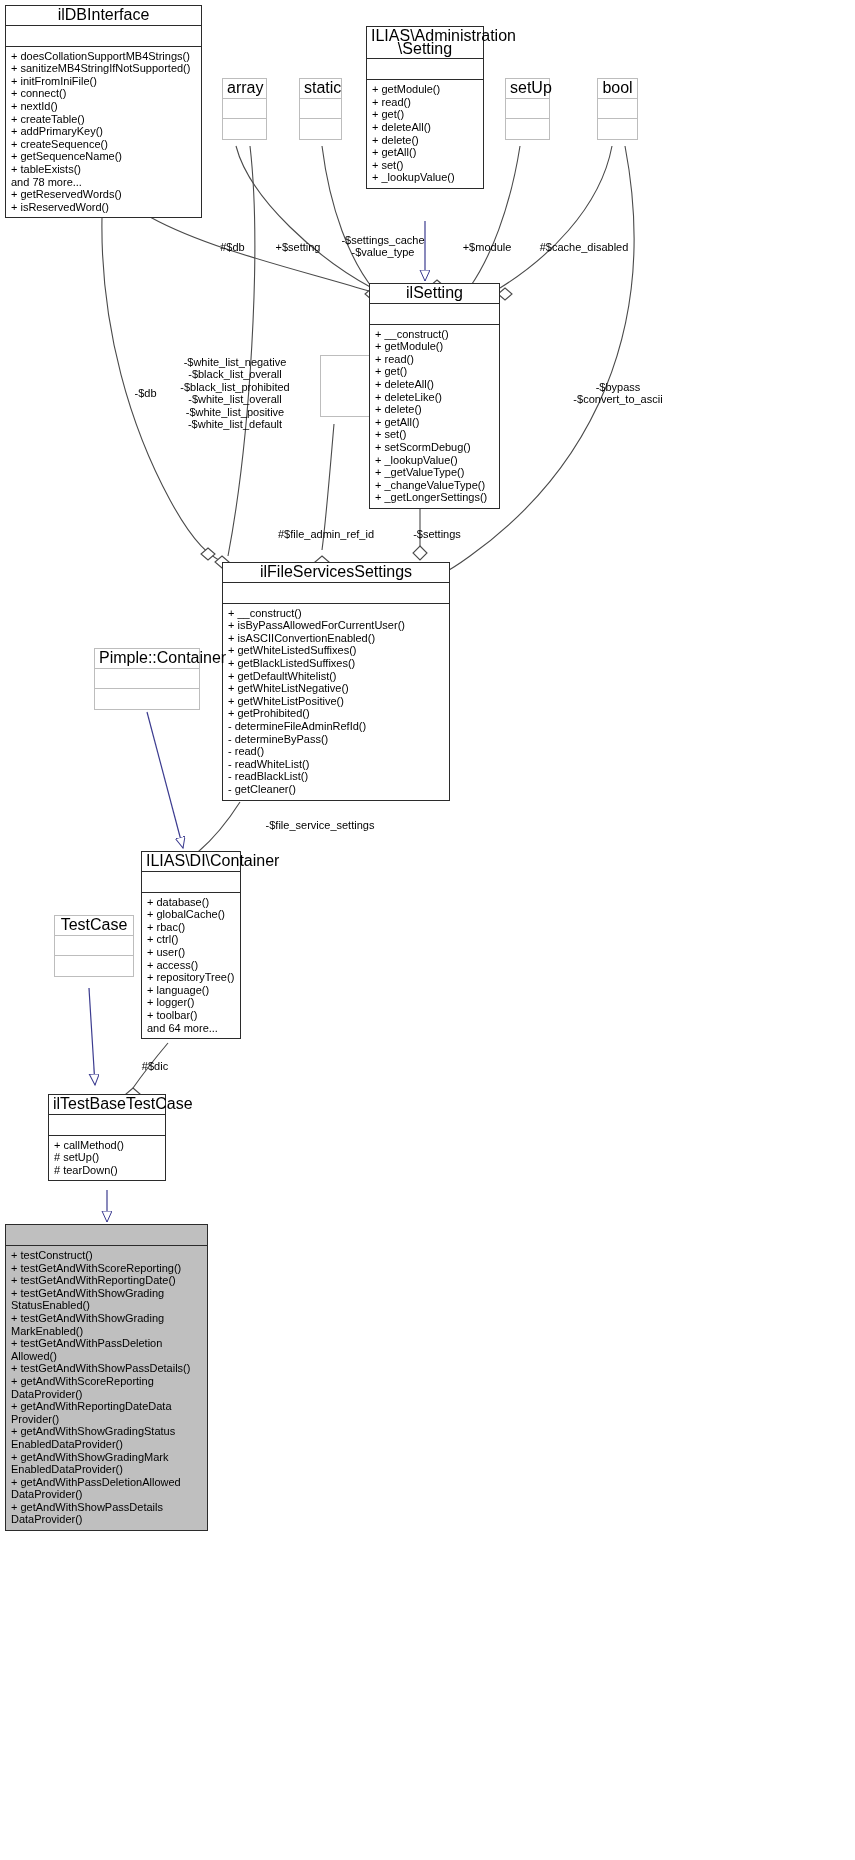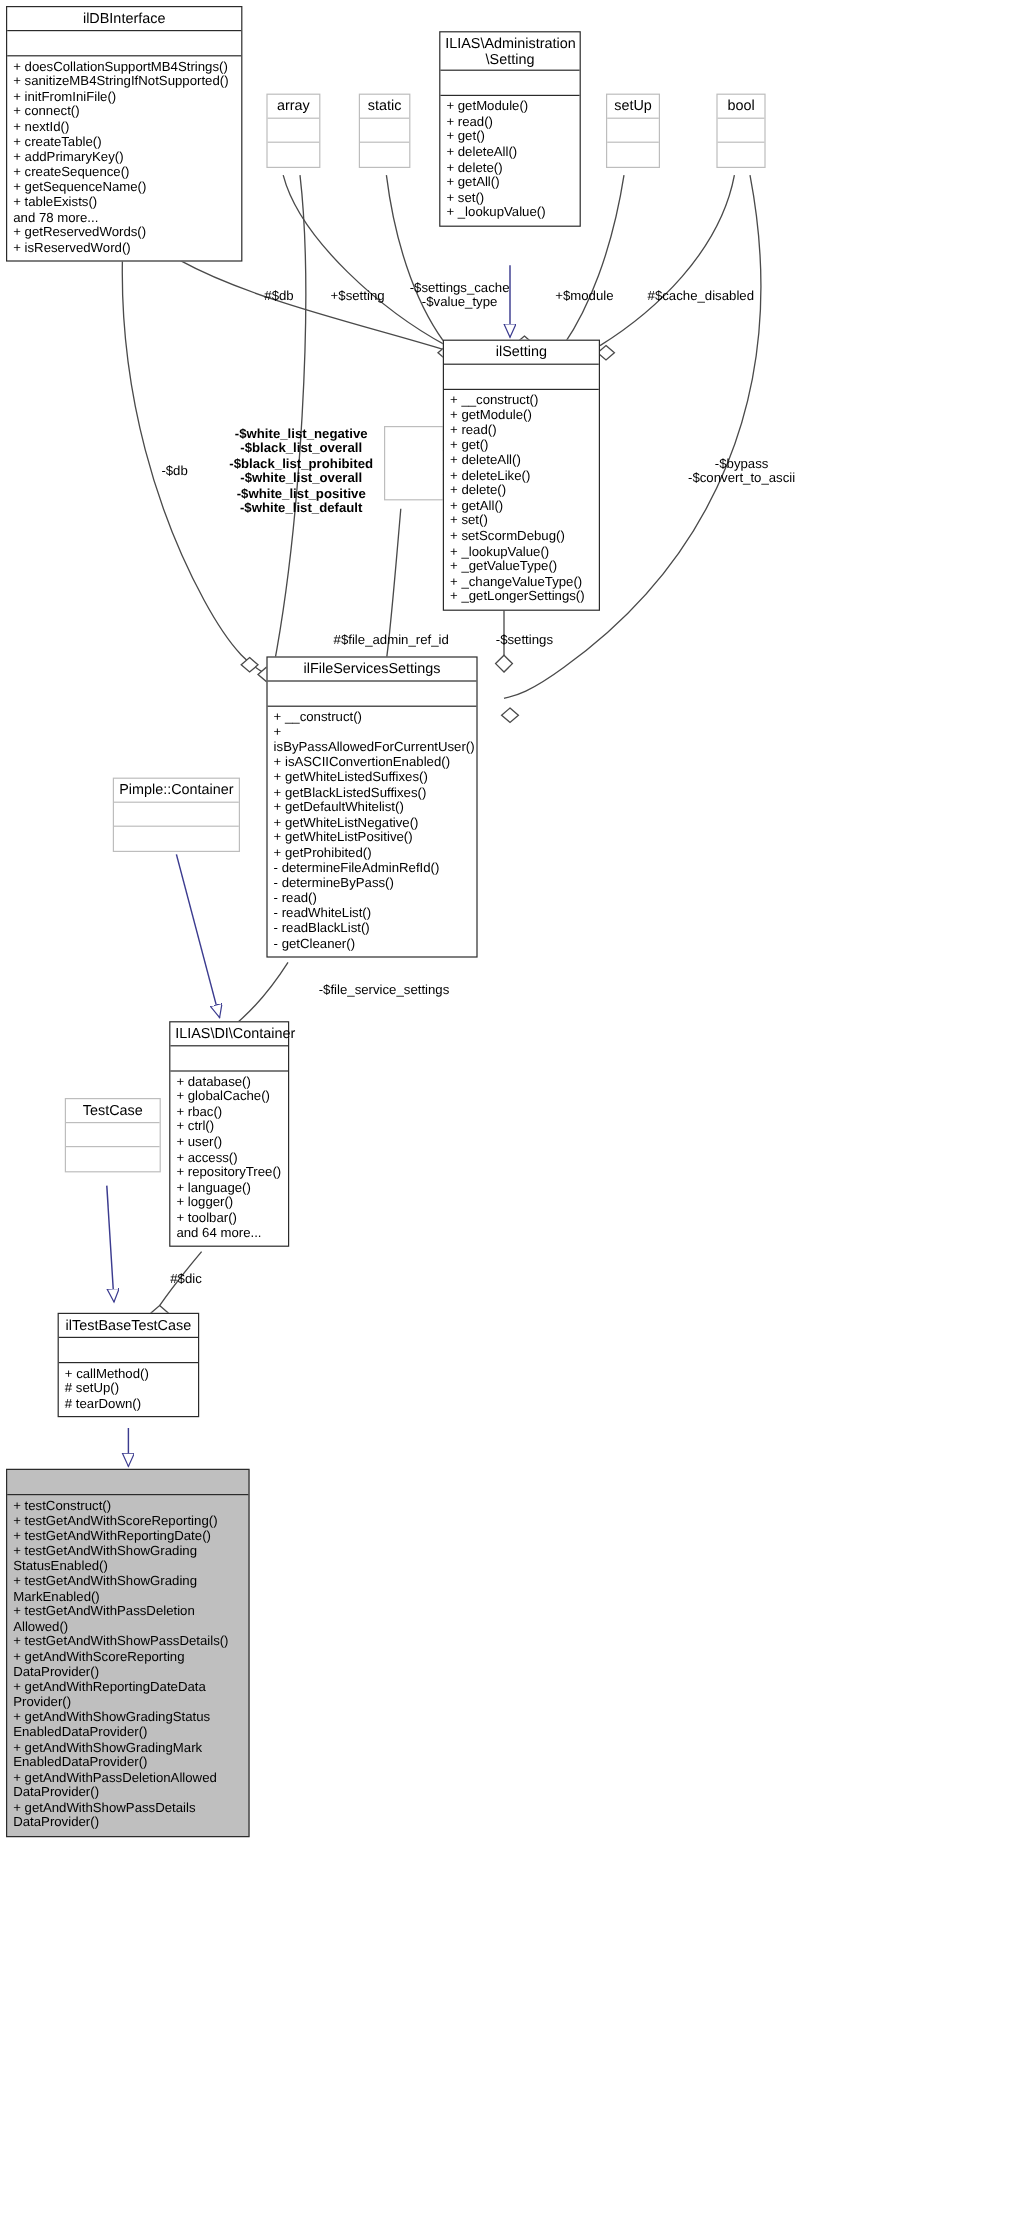--- a/index.html
+++ b/index.html
@@ -31,21 +31,21 @@
     line-height:12.6px;
     color:#000;
   }
   .node.thin{border:1px solid #bdbdbd;}
   .node.filled{background:#bfbfbf;border:1px solid #2b2b2b;}
 
   .node .title{
     text-align:center;
     padding:3px 4px 3px 4px;
     border-bottom:1px solid #2b2b2b;
-    font-size:12px;
+    font-size:16px;
     line-height:12.6px;
     white-space:pre-line;
   }
   .node.thin .title{border-bottom:1px solid #bdbdbd;padding:3px 4px;}
 
   .node .attrs{
     border-bottom:1px solid #2b2b2b;
     min-height:14px;
     padding:3px 4px;
   }
@@ -211,21 +211,21 @@
       <div class="m">+ getAll()</div>
       <div class="m">+ set()</div>
       <div class="m">+ setScormDebug()</div>
       <div class="m">+ _lookupValue()</div>
       <div class="m">+ _getValueType()</div>
       <div class="m">+ _changeValueType()</div>
       <div class="m">+ _getLongerSettings()</div>
     </div>
   </div>
 
-  <div class="node" style="left:222px;top:547px;width:176px;">
+  <div class="node" style="left:222px;top:562px;width:228px;">
     <div class="title">ilFileServicesSettings</div>
     <div class="attrs"></div>
     <div class="ops">
       <div class="m">+ __construct()</div>
       <div class="m">+ isByPassAllowedForCurrentUser()</div>
       <div class="m">+ isASCIIConvertionEnabled()</div>
       <div class="m">+ getWhiteListedSuffixes()</div>
       <div class="m">+ getBlackListedSuffixes()</div>
       <div class="m">+ getDefaultWhitelist()</div>
       <div class="m">+ getWhiteListNegative()</div>
@@ -305,21 +305,21 @@
 
   <div class="elabel c" style="left:328px;top:234px;width:110px;">-$settings_cache
 -$value_type</div>
 
   <div class="elabel c" style="left:455px;top:241px;width:64px;">+$module</div>
 
   <div class="elabel c" style="left:534px;top:241px;width:100px;">#$cache_disabled</div>
 
   <div class="elabel c" style="left:123px;top:387px;width:45px;">-$db</div>
 
-  <div class="elabel c" style="left:190px;top:356px;width:122px;font-weight:bold;">-$white_list_negative
+  <div class="elabel c" style="left:174px;top:356px;width:122px;">-$white_list_negative
 -$black_list_overall
 -$black_list_prohibited
 -$white_list_overall
 -$white_list_positive
 -$white_list_default</div>
 
   <div class="elabel c" style="left:560px;top:381px;width:116px;">-$bypass
 -$convert_to_ascii</div>
 
   <div class="elabel c" style="left:256px;top:528px;width:140px;">#$file_admin_ref_id</div>

